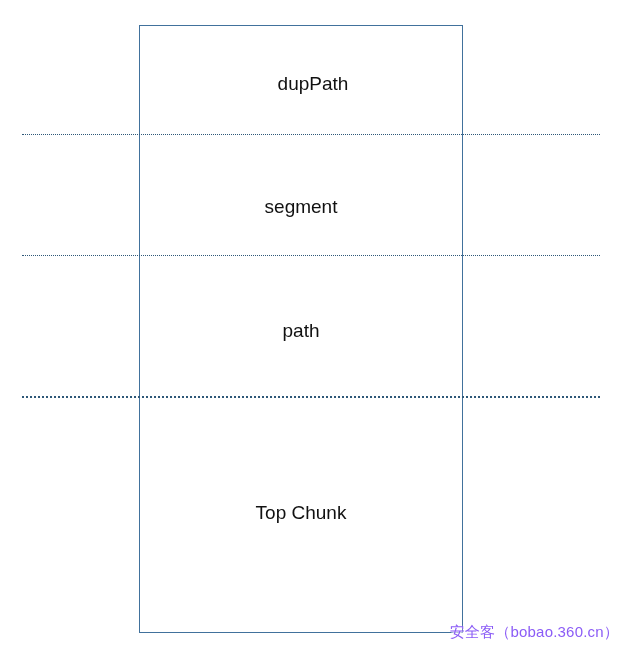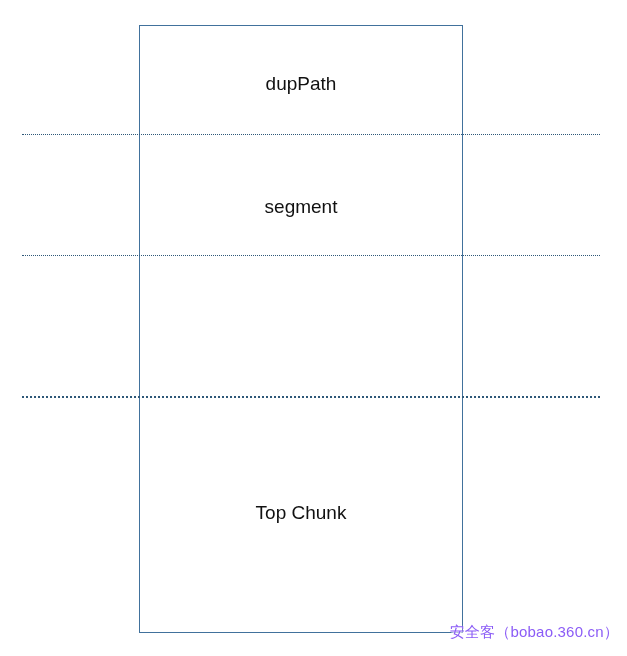--- a/index.html
+++ b/index.html
@@ -40,21 +40,21 @@
   .section-label {
     position: absolute;
     left: 139px;
     width: 324px;
     text-align: center;
     font-size: 19px;
     line-height: 24px;
     color: var(--label-text, #111111);
     white-space: nowrap;
   }
-  .label-duppath  { top: 72px; }
+  .label-duppath  { top: 72px; padding-left: 12px; }
   .label-segment  { top: 195px; }
   .label-path     { top: 319px; }
   .label-topchunk { top: 501px; text-align: center; }
   
   .watermark {
     position: absolute;
     top: 621px;
     right: 8px;
     font-size: 15px;
     line-height: 22px;
@@ -72,18 +72,19 @@
   <div class="memory-box"></div>
 
   <div class="divider divider-1"></div>
   <div class="divider divider-2"></div>
   <div class="divider divider-3"></div>
 
   <div class="section-label label-duppath">dupPath</div>
 
   <div class="section-label label-segment">segment</div>
 
+  <div class="section-label label-path">path</div>
 
   <div class="section-label label-topchunk">Top Chunk</div>
 
   <div class="watermark">安全客（bobao.360.cn）</div>
 
 </div>
 
 </body></html>

